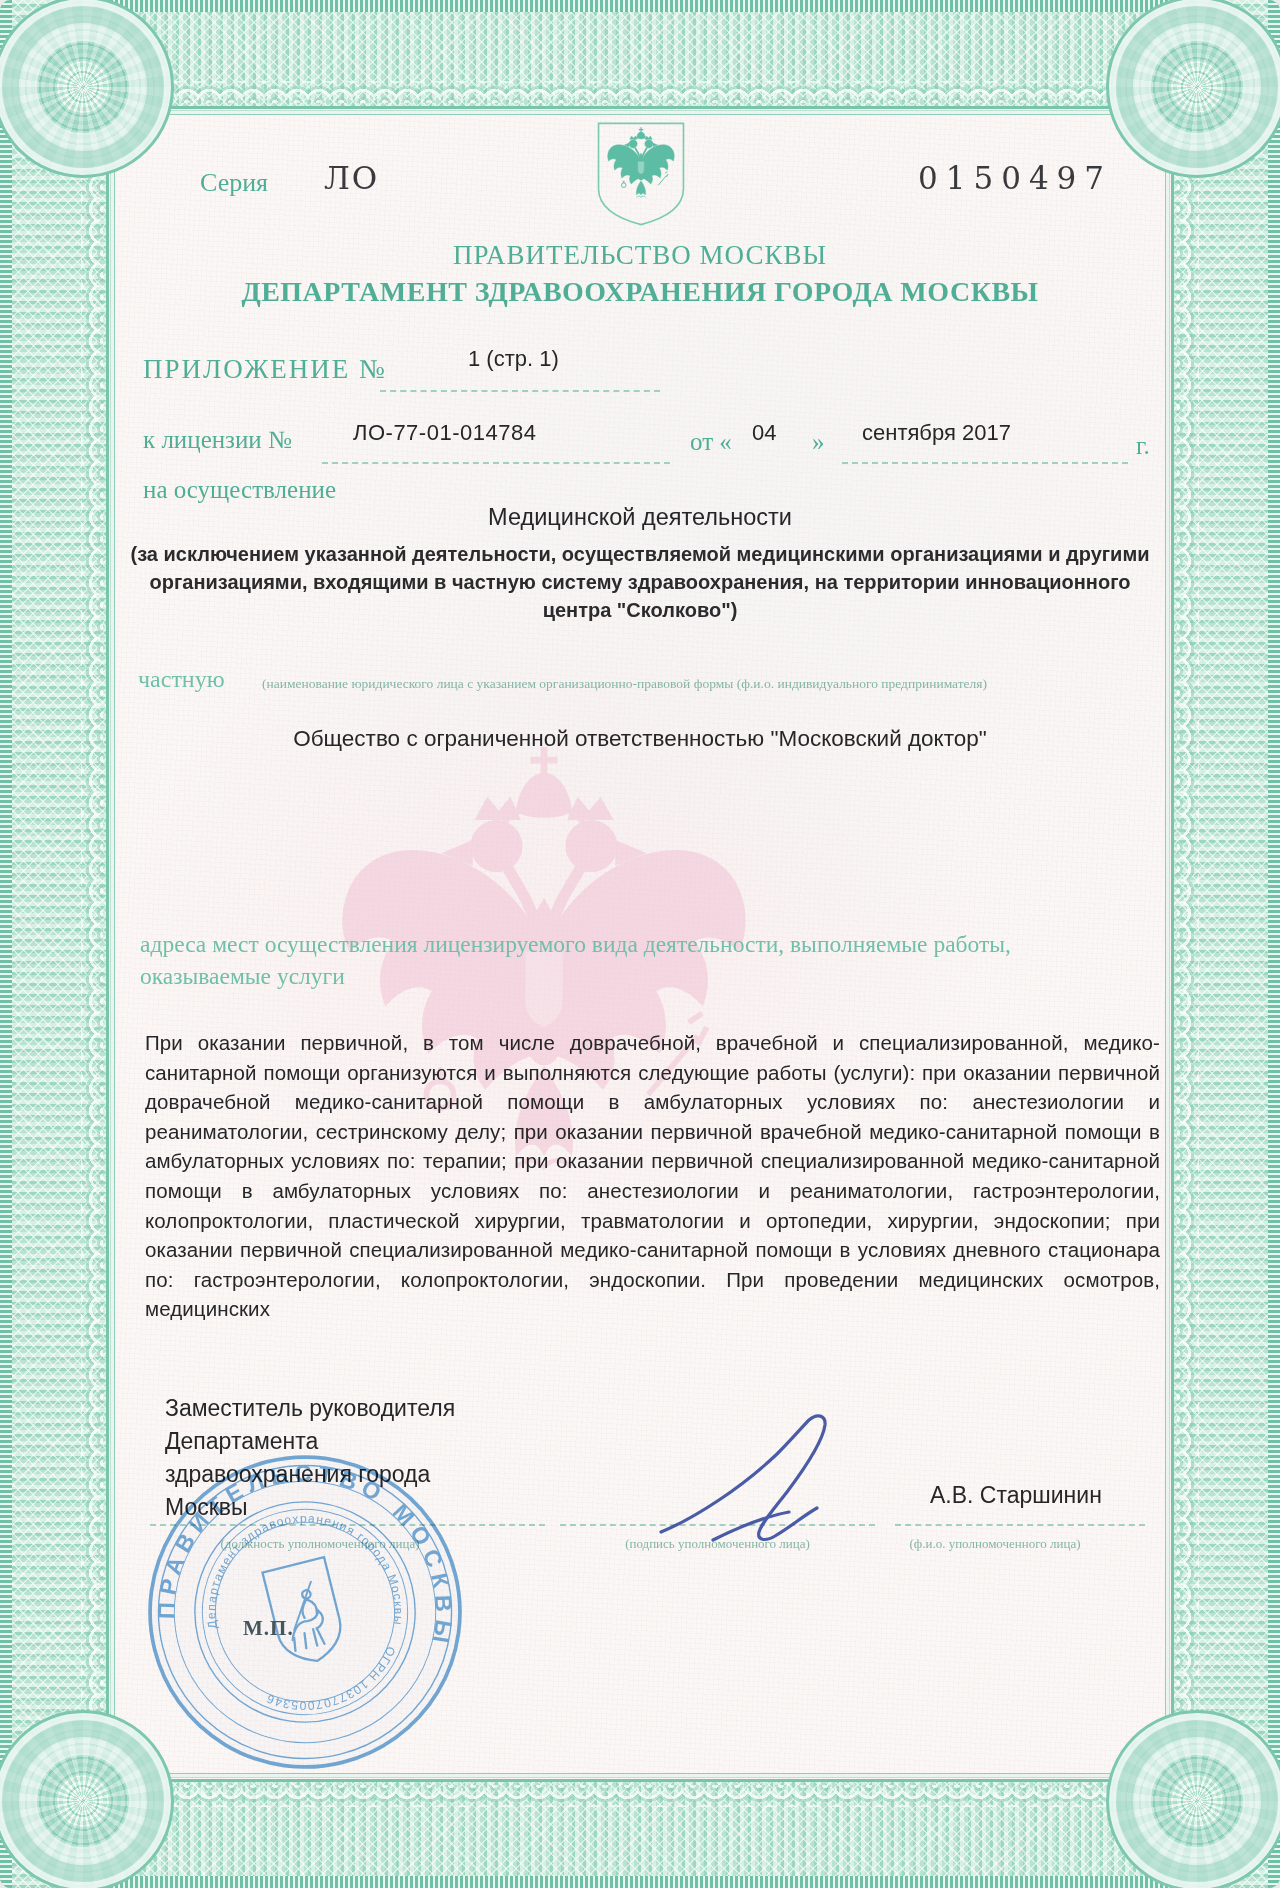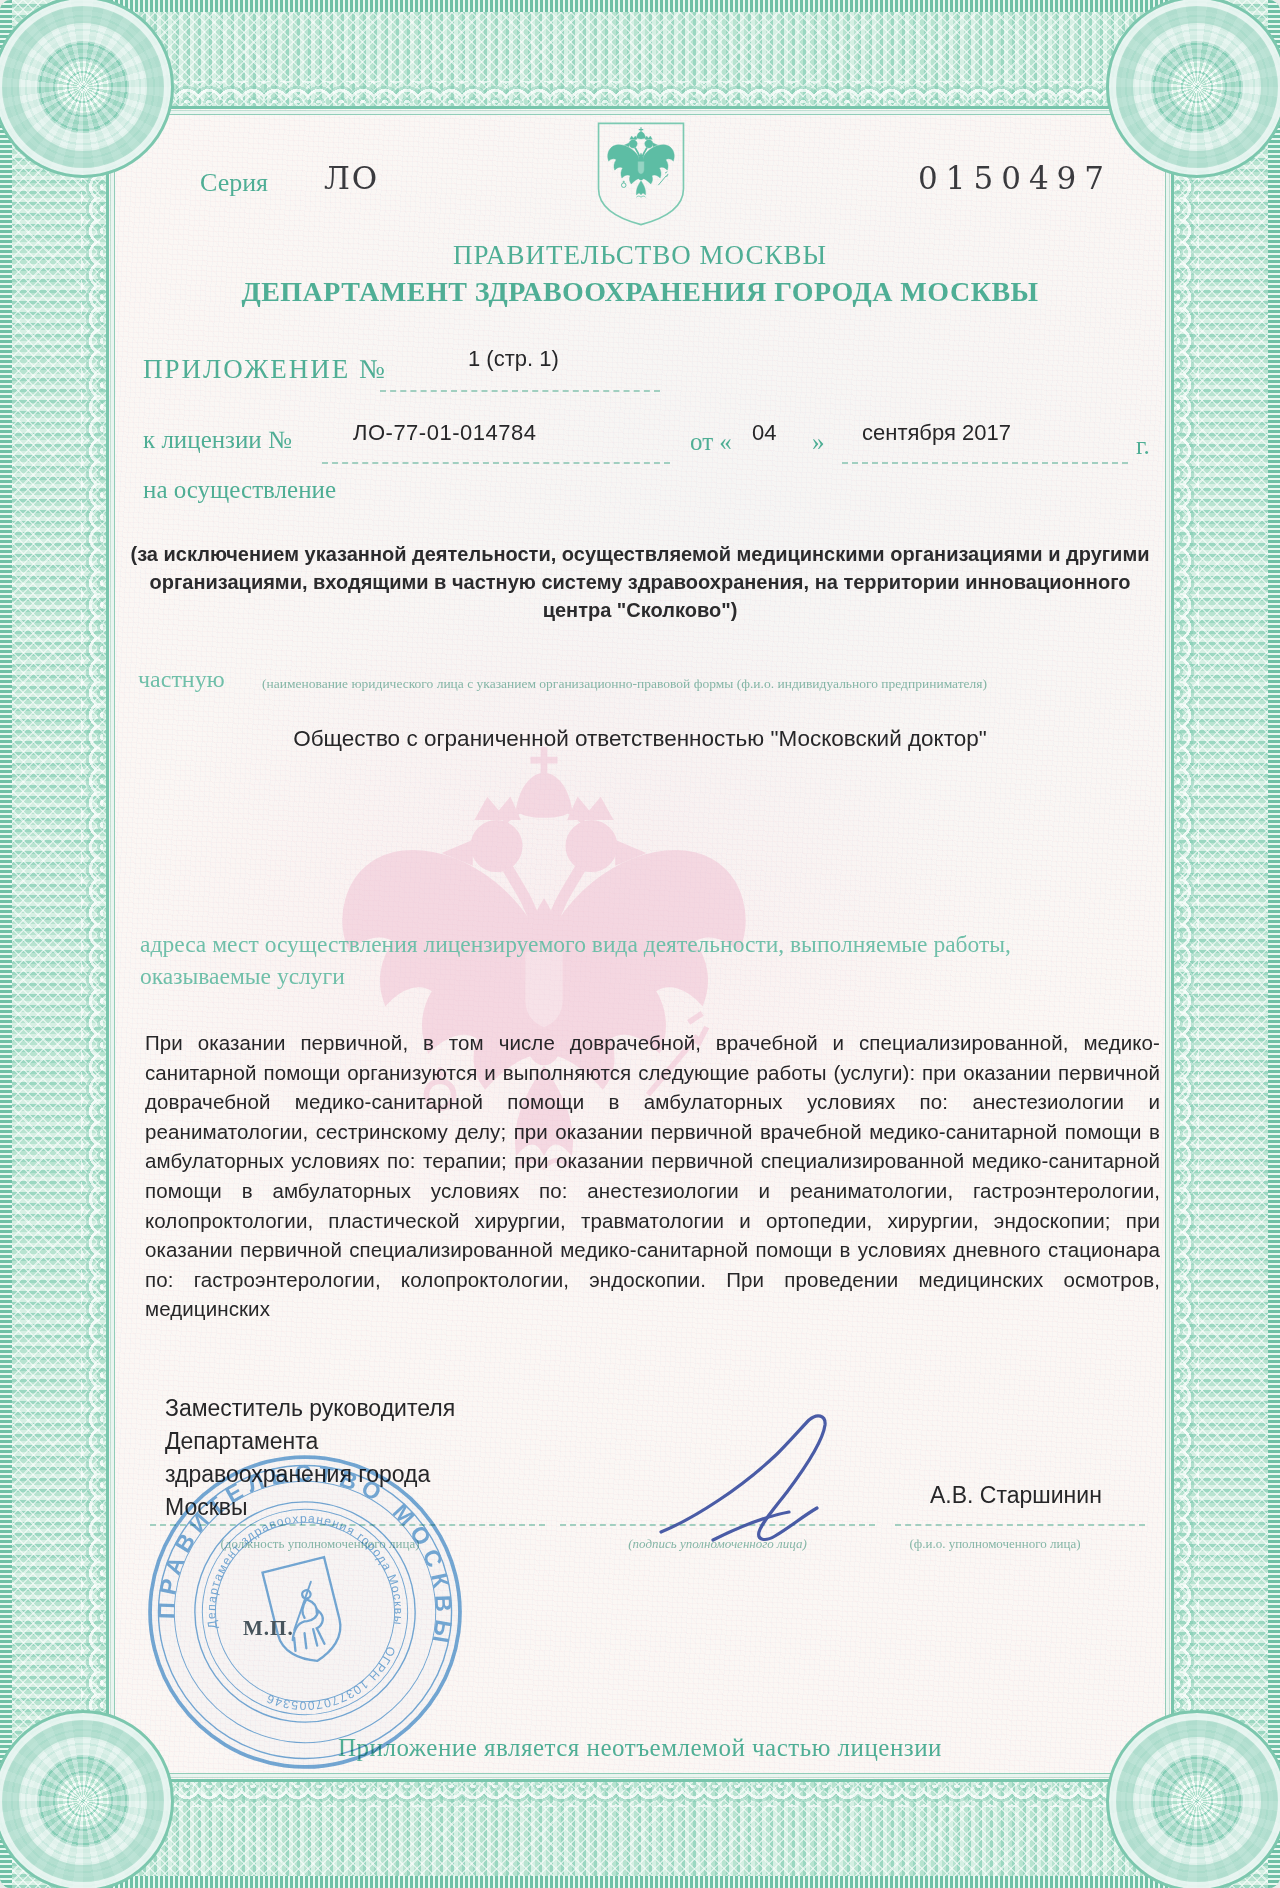--- a/index.html
+++ b/index.html
@@ -132,20 +132,21 @@
   <div class="abs val" style="left:353px;top:420px;font-size:22px;letter-spacing:.5px;">ЛО-77-01-014784</div>
   <div class="dotline" style="left:322px;top:462px;width:348px;"></div>
   <div class="abs teal" style="left:690px;top:428px;font-size:25px;">от «</div>
   <div class="abs val" style="left:752px;top:420px;font-size:22px;">04</div>
   <div class="abs teal" style="left:812px;top:428px;font-size:25px;">»</div>
   <div class="dotline" style="left:842px;top:462px;width:286px;"></div>
   <div class="abs val" style="left:862px;top:420px;font-size:22px;">сентября 2017</div>
   <div class="abs teal" style="left:1136px;top:432px;font-size:25px;">г.</div>
 
   <div class="abs teal" style="left:143px;top:476px;font-size:25px;">на осуществление</div>
+  <div class="abs val center-row" style="top:504px;font-size:23.5px;">Медицинской деятельности</div>
   <div class="abs val" style="left:125px;top:540px;width:1030px;text-align:center;font-size:20px;line-height:28px;font-weight:700;color:#2b2b2d;">(за исключением указанной деятельности, осуществляемой медицинскими организациями и другими организациями, входящими в частную систему здравоохранения, на территории инновационного центра "Сколково")</div>
 
   <div class="abs teal-light" style="left:138px;top:666px;font-size:24px;">частную</div>
   <div class="abs caption" style="left:262px;top:676px;white-space:nowrap;font-size:13.5px;text-align:right;">(наименование юридического лица с указанием организационно-правовой формы  (ф.и.о. индивидуального предпринимателя)</div>
   <div class="abs val center-row" style="top:726px;font-size:22.5px;">Общество с ограниченной ответственностью "Московский доктор"</div>
 
   <div class="abs teal-light" style="left:140px;top:928px;width:960px;font-size:23.5px;line-height:32px;">адреса мест осуществления лицензируемого вида деятельности, выполняемые работы, оказываемые услуги</div>
 
   <div class="abs val body-par" style="left:145px;top:1028px;width:1015px;">При оказании первичной, в том числе доврачебной, врачебной и специализированной, медико-санитарной помощи организуются и выполняются следующие работы (услуги): при оказании первичной доврачебной медико-санитарной помощи в амбулаторных условиях по: анестезиологии и реаниматологии, сестринскому делу; при оказании первичной врачебной медико-санитарной помощи в амбулаторных условиях по: терапии; при оказании первичной специализированной медико-санитарной помощи в амбулаторных условиях по: анестезиологии и реаниматологии, гастроэнтерологии, колопроктологии, пластической хирургии, травматологии и ортопедии, хирургии, эндоскопии; при оказании первичной специализированной медико-санитарной помощи в условиях дневного стационара по: гастроэнтерологии, колопроктологии, эндоскопии. При проведении медицинских осмотров, медицинских</div>
 
@@ -157,21 +158,21 @@
       <path d="M58,128 C86,114 112,104 134,100"></path>
     </g>
   </svg>
 
   <div class="abs val" style="left:930px;top:1482px;font-size:23px;">А.В. Старшинин</div>
 
   <div class="dotline" style="left:150px;top:1524px;width:395px;"></div>
   <div class="dotline" style="left:560px;top:1524px;width:315px;"></div>
   <div class="dotline" style="left:895px;top:1524px;width:250px;"></div>
   <div class="abs caption" style="left:200px;top:1536px;width:240px;text-align:center;">(должность уполномоченного лица)</div>
-  <div class="abs caption" style="left:590px;top:1536px;width:255px;text-align:center;font-style:italic;">(подпись уполномоченного лица)</div>
+  <div class="abs caption" style="left:590px;top:1536px;width:255px;text-align:center;">(подпись уполномоченного лица)</div>
   <div class="abs caption" style="left:870px;top:1536px;width:250px;text-align:center;">(ф.и.о. уполномоченного лица)</div>
 
   <svg class="stamp" viewBox="-180 -180 360 360">
     <g transform="rotate(-14)" stroke="#5c9dd6" fill="none">
       <circle r="166" stroke-width="4" fill="rgba(215,233,248,0.12)"></circle>
       <circle r="157" stroke-width="1.5"></circle>
       <circle r="130" stroke-width="0" stroke-dasharray="1.5 4" stroke-opacity=".9"></circle>
       <circle r="118" stroke-width="1.5"></circle>
       <circle r="110" stroke-width="1"></circle>
       <path id="stampOuter" d="M -140,0 A 140,140 0 1 1 140,0 A 140,140 0 1 1 -140,0"></path>
@@ -190,15 +191,14 @@
         <path d="M-20,26 C-16,14 -8,8 0,10 C6,11 12,8 14,2 C20,10 16,18 8,20 L12,38 M-6,22 L-8,38 M4,20 L4,38 M-18,24 L-20,38"></path>
         <circle cx="6" cy="-18" r="4.5"></circle>
         <path d="M4,-12 C-2,-6 -4,0 -2,6 M6,-12 C12,-8 14,-2 12,4"></path>
         <path d="M14,-30 L-16,16" stroke-width="2"></path>
       </g>
     </g>
   </svg>
 
   <div class="abs mp" style="left:243px;top:1616px;">М.П.</div>
 
-  <div class="abs teal center-row" style="top:1734px;font-size:25px;letter-spacing:.5px;z-index:5;">Приложение является неотъемлемой частью лицензии</div>
 
 </div>
 
 </body></html>

